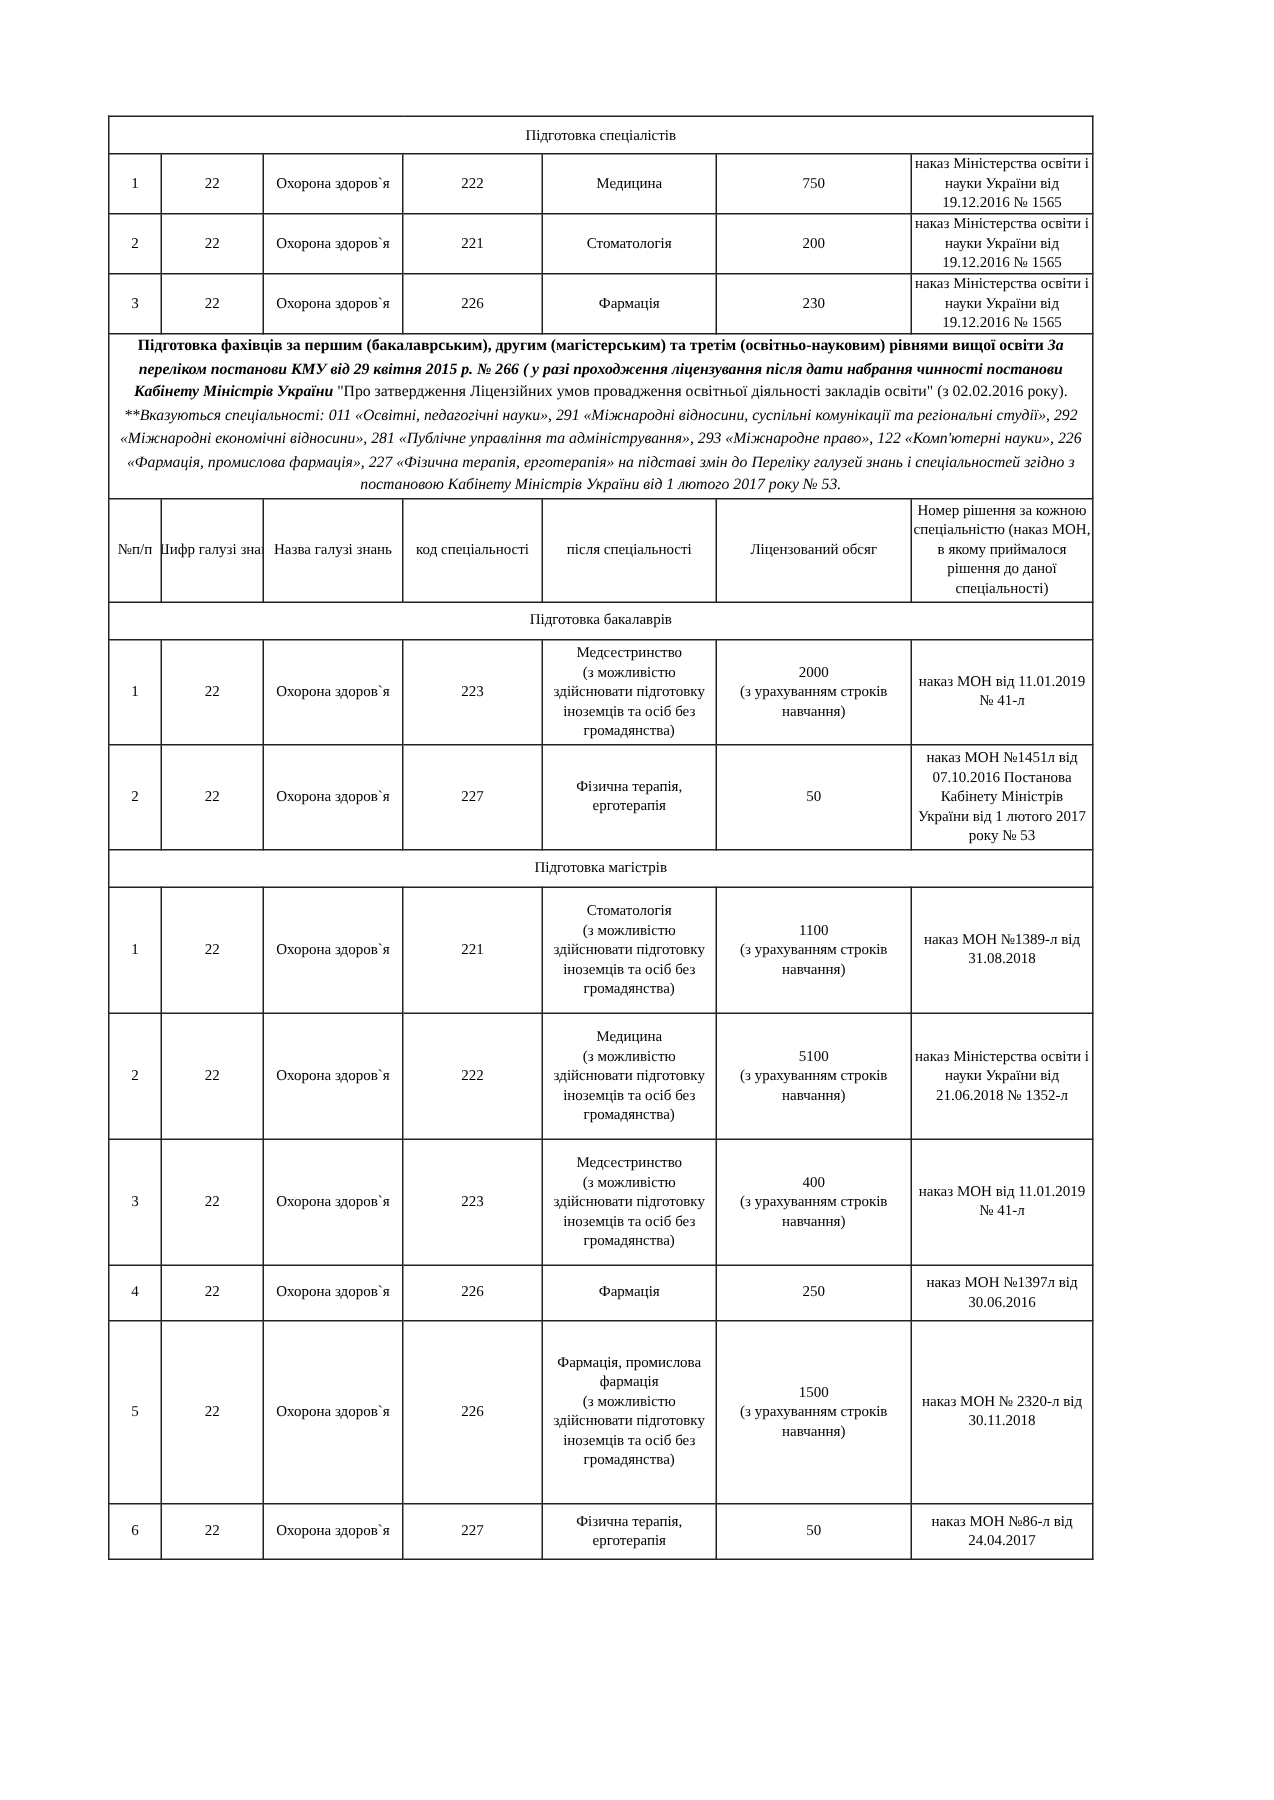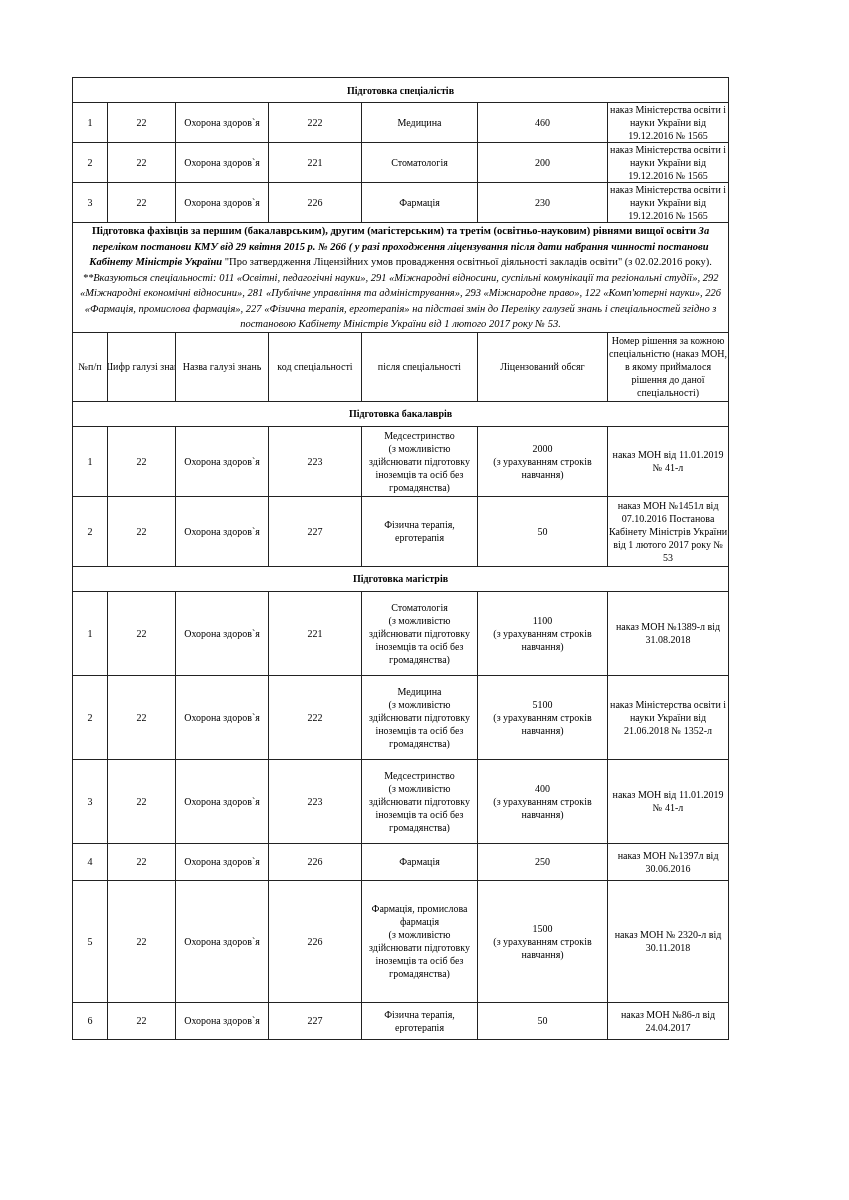--- a/index.html
+++ b/index.html
@@ -1,21 +1,21 @@
 <!DOCTYPE html>
 <html><head>
 <meta charset="utf-8">
 <style>
   html, body { margin: 0; padding: 0; background: #ffffff; }
   body { width: 849px; height: 1200px; position: relative; overflow: hidden;
          font-family: "Liberation Serif", "DejaVu Serif", serif; color: #000; }
   table.doc { position: absolute; left: 72px; top: 77px; width: 656px;
               border-collapse: collapse; table-layout: fixed; font-size: 10px; line-height: 13px; }
   table.doc td { border: 1px solid #222; text-align: center; vertical-align: middle; padding: 0 1px; overflow: hidden; }
-  td.sec { font-weight: bold; height: 24px; }
+  td.sec { font-weight: normal; height: 24px; }
   td.notice { padding: 8px 4px 8px 4px; font-size: 10.5px; line-height: 15.5px; }
   td.notice b { font-weight: bold; margin-top: 34px; }
   td.notice .bi { font-weight: bold; font-style: italic; }
   td.notice .it { font-style: italic; text-align: center; }
   td.hdr { height: 68px; white-space: nowrap; }
   td.hdr.wrap { white-space: normal; }
   td.clip { white-space: nowrap; text-overflow: clip; }
   .r-spec { height: 38px; }
   .r-tall { height: 70px; }
   .r-tall2 { height: 84px; }
@@ -39,21 +39,21 @@
   <tbody id="tbody-spec">
     <tr>
       <td class="sec" colspan="7">Підготовка спеціалістів</td>
     </tr>
   <tr class="r-spec">
         <td>1</td>
         <td>22</td>
         <td>Охорона здоров`я</td>
         <td>222</td>
         <td class="ml">Медицина</td>
-        <td class="ml">460</td>
+        <td class="ml">750</td>
         <td>наказ Міністерства освіти і науки України від 19.12.2016 № 1565</td>
       </tr>
       <tr class="r-spec">
         <td>2</td>
         <td>22</td>
         <td>Охорона здоров`я</td>
         <td>221</td>
         <td class="ml">Стоматологія</td>
         <td class="ml">200</td>
         <td>наказ Міністерства освіти і науки України від 19.12.2016 № 1565</td>

